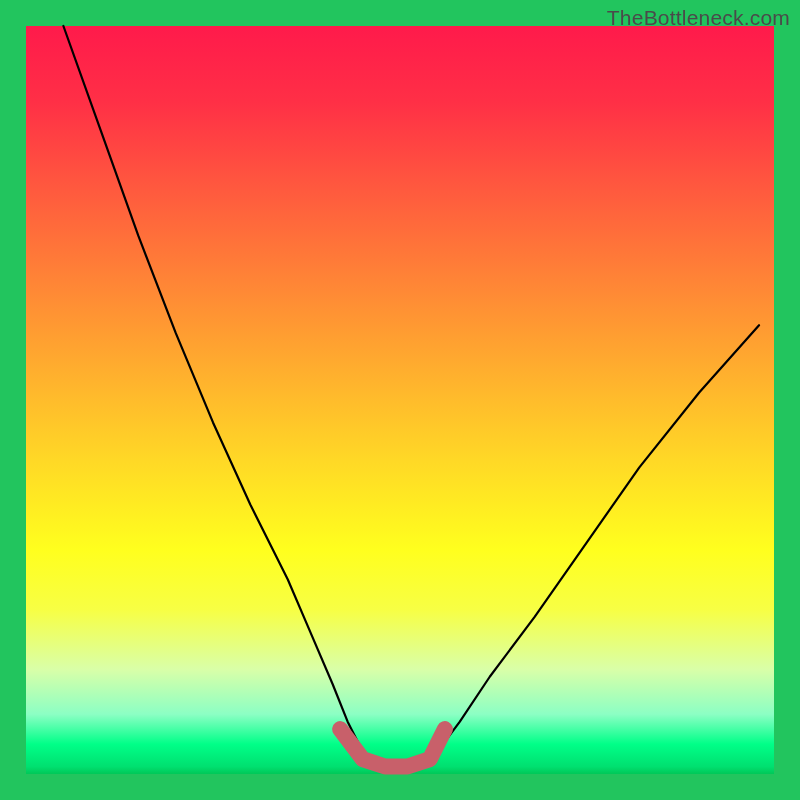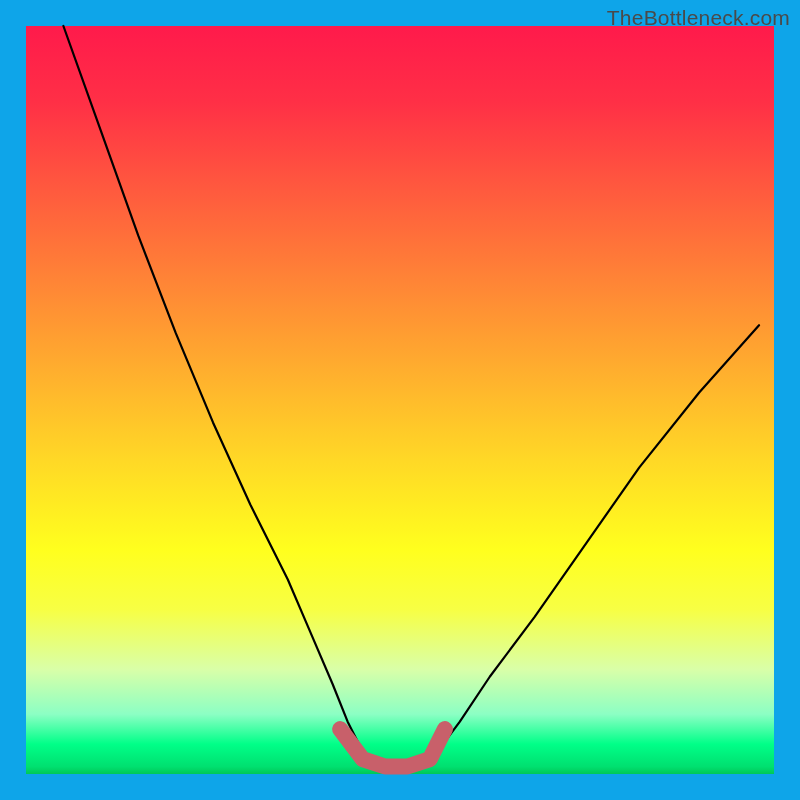--- a/index.html
+++ b/index.html
@@ -8,21 +8,21 @@
     width: 800px;
     height: 800px;
     background: #000000;
     overflow: hidden;
     font-family: Arial, Helvetica, sans-serif;
   }
   .stage {
     position: relative;
     width: 800px;
     height: 800px;
-    background: #0ea5e9;
+    background: #22c55e;
   }
   .plot {
     position: absolute;
     left: 26px;
     top: 26px;
     width: 748px;
     height: 748px;
     background: linear-gradient(
       to bottom,
       #ff1a4b 0%,

